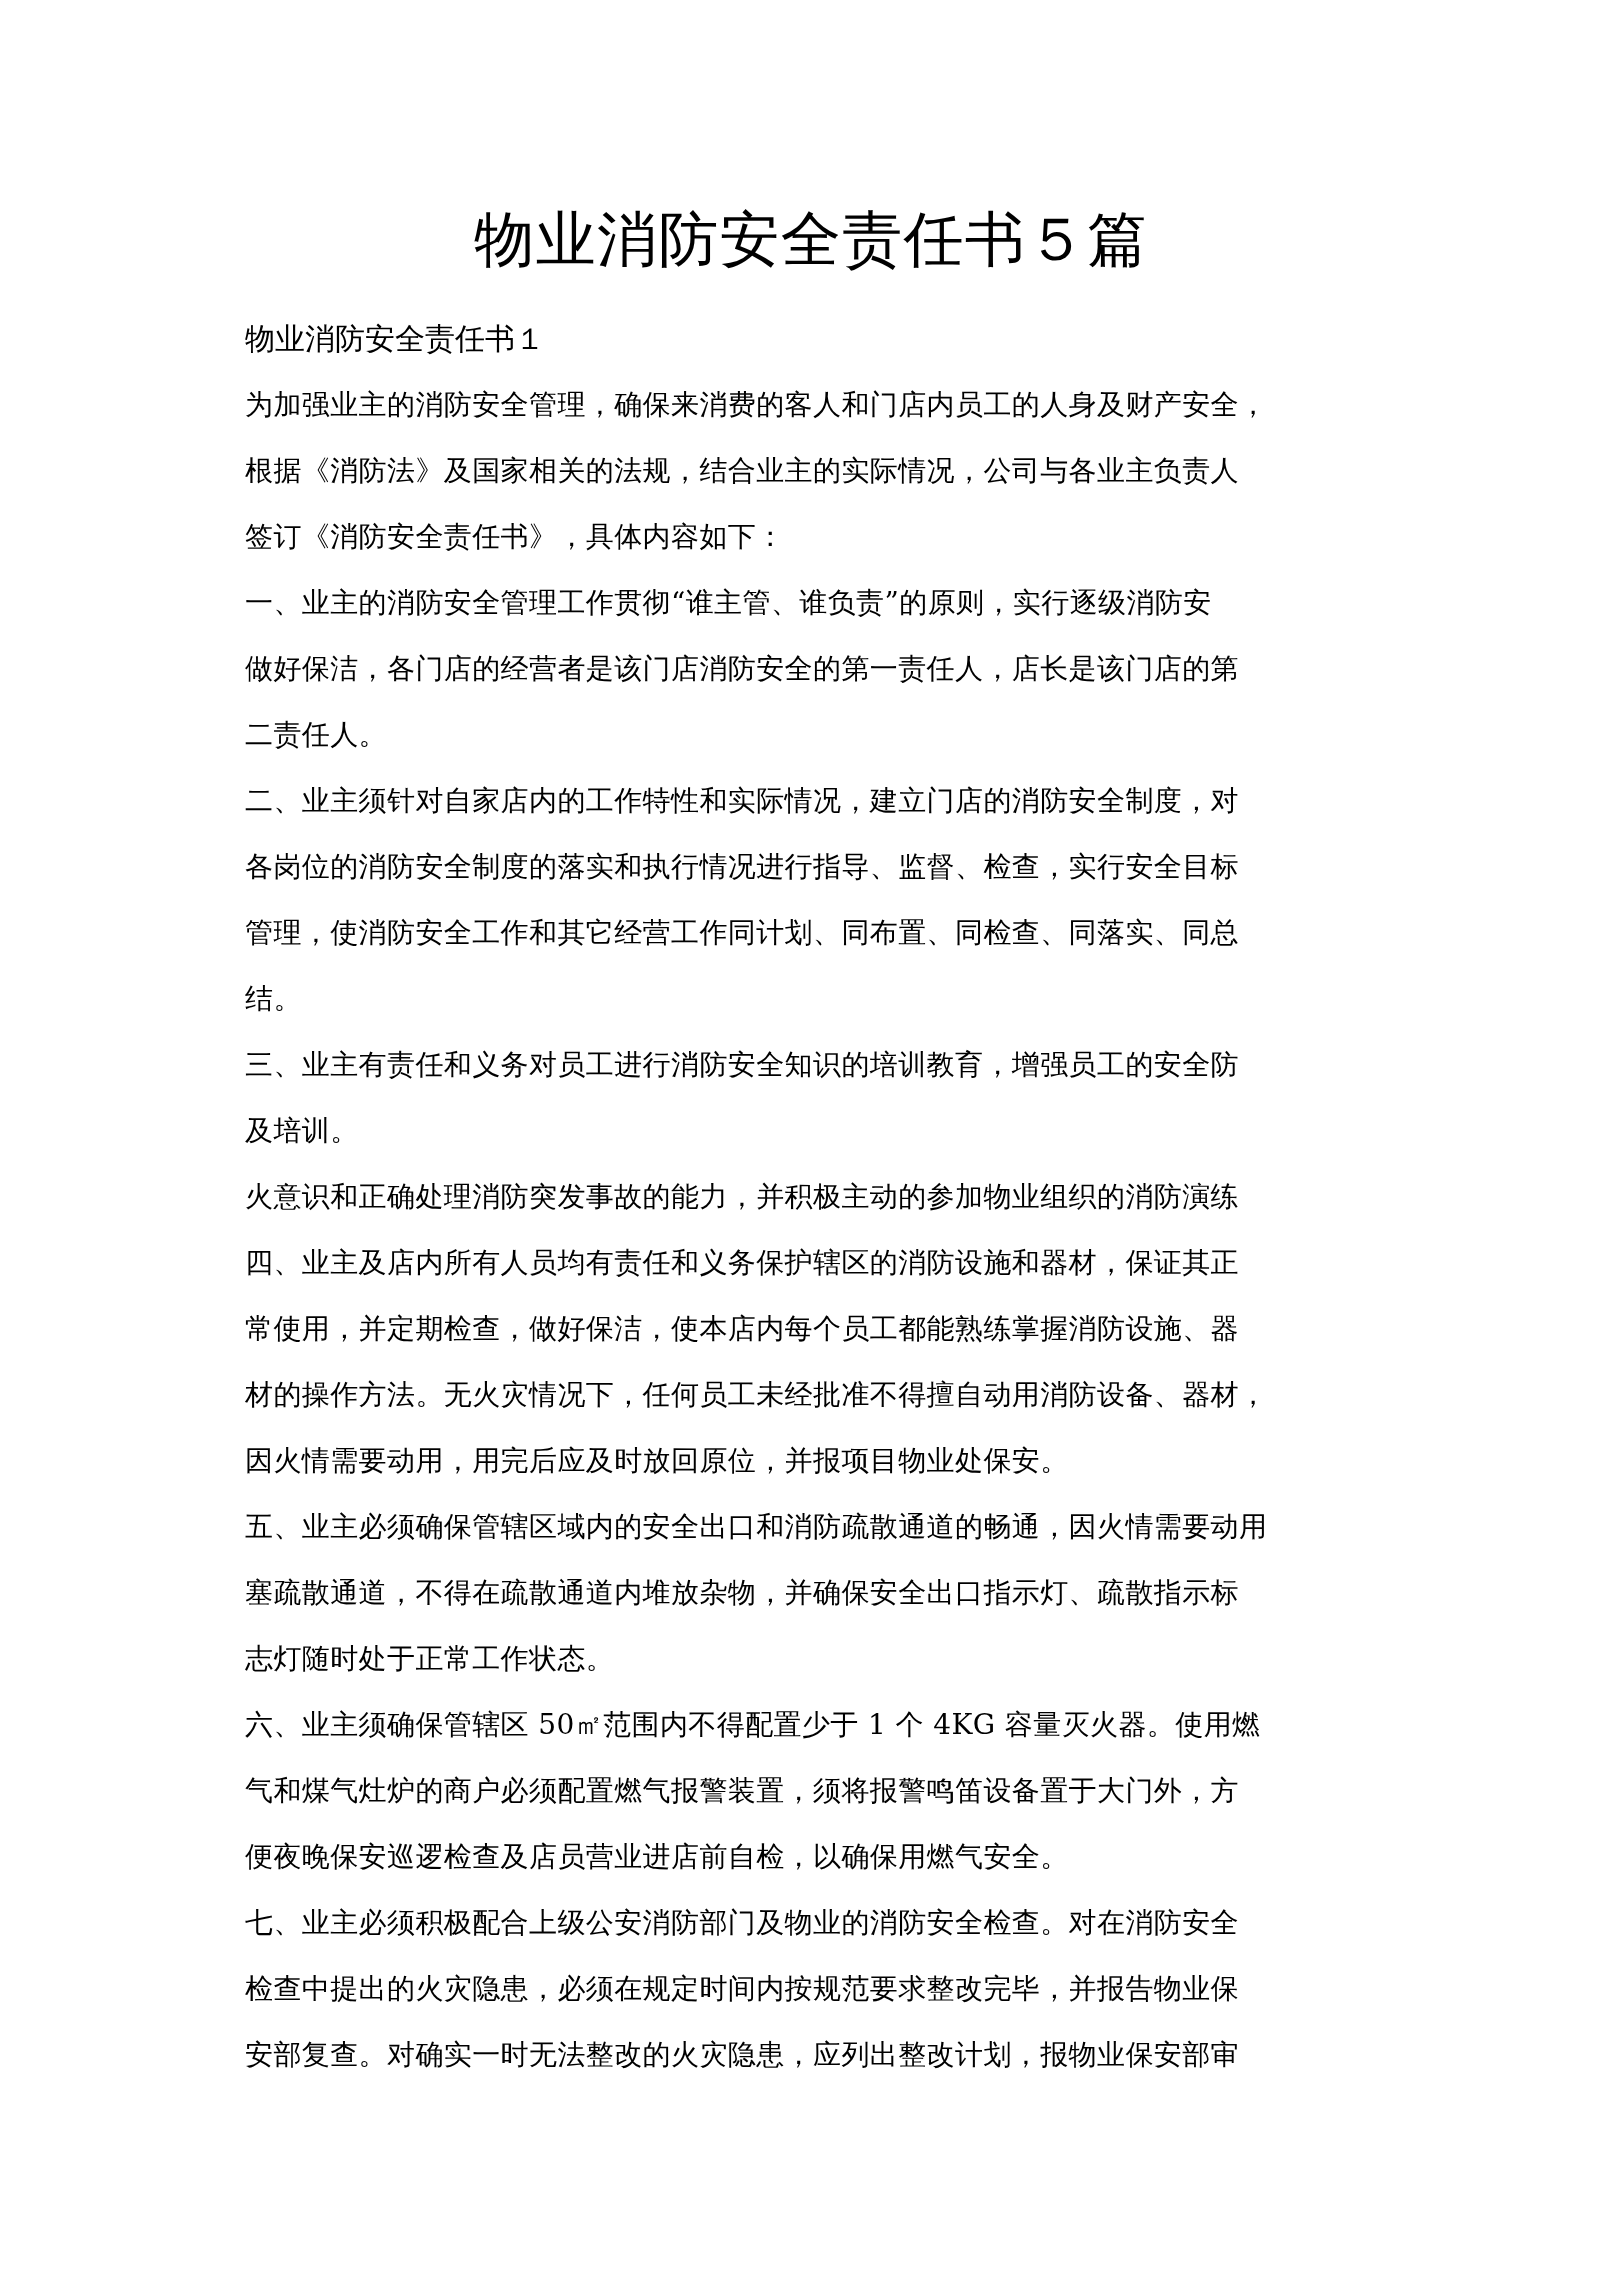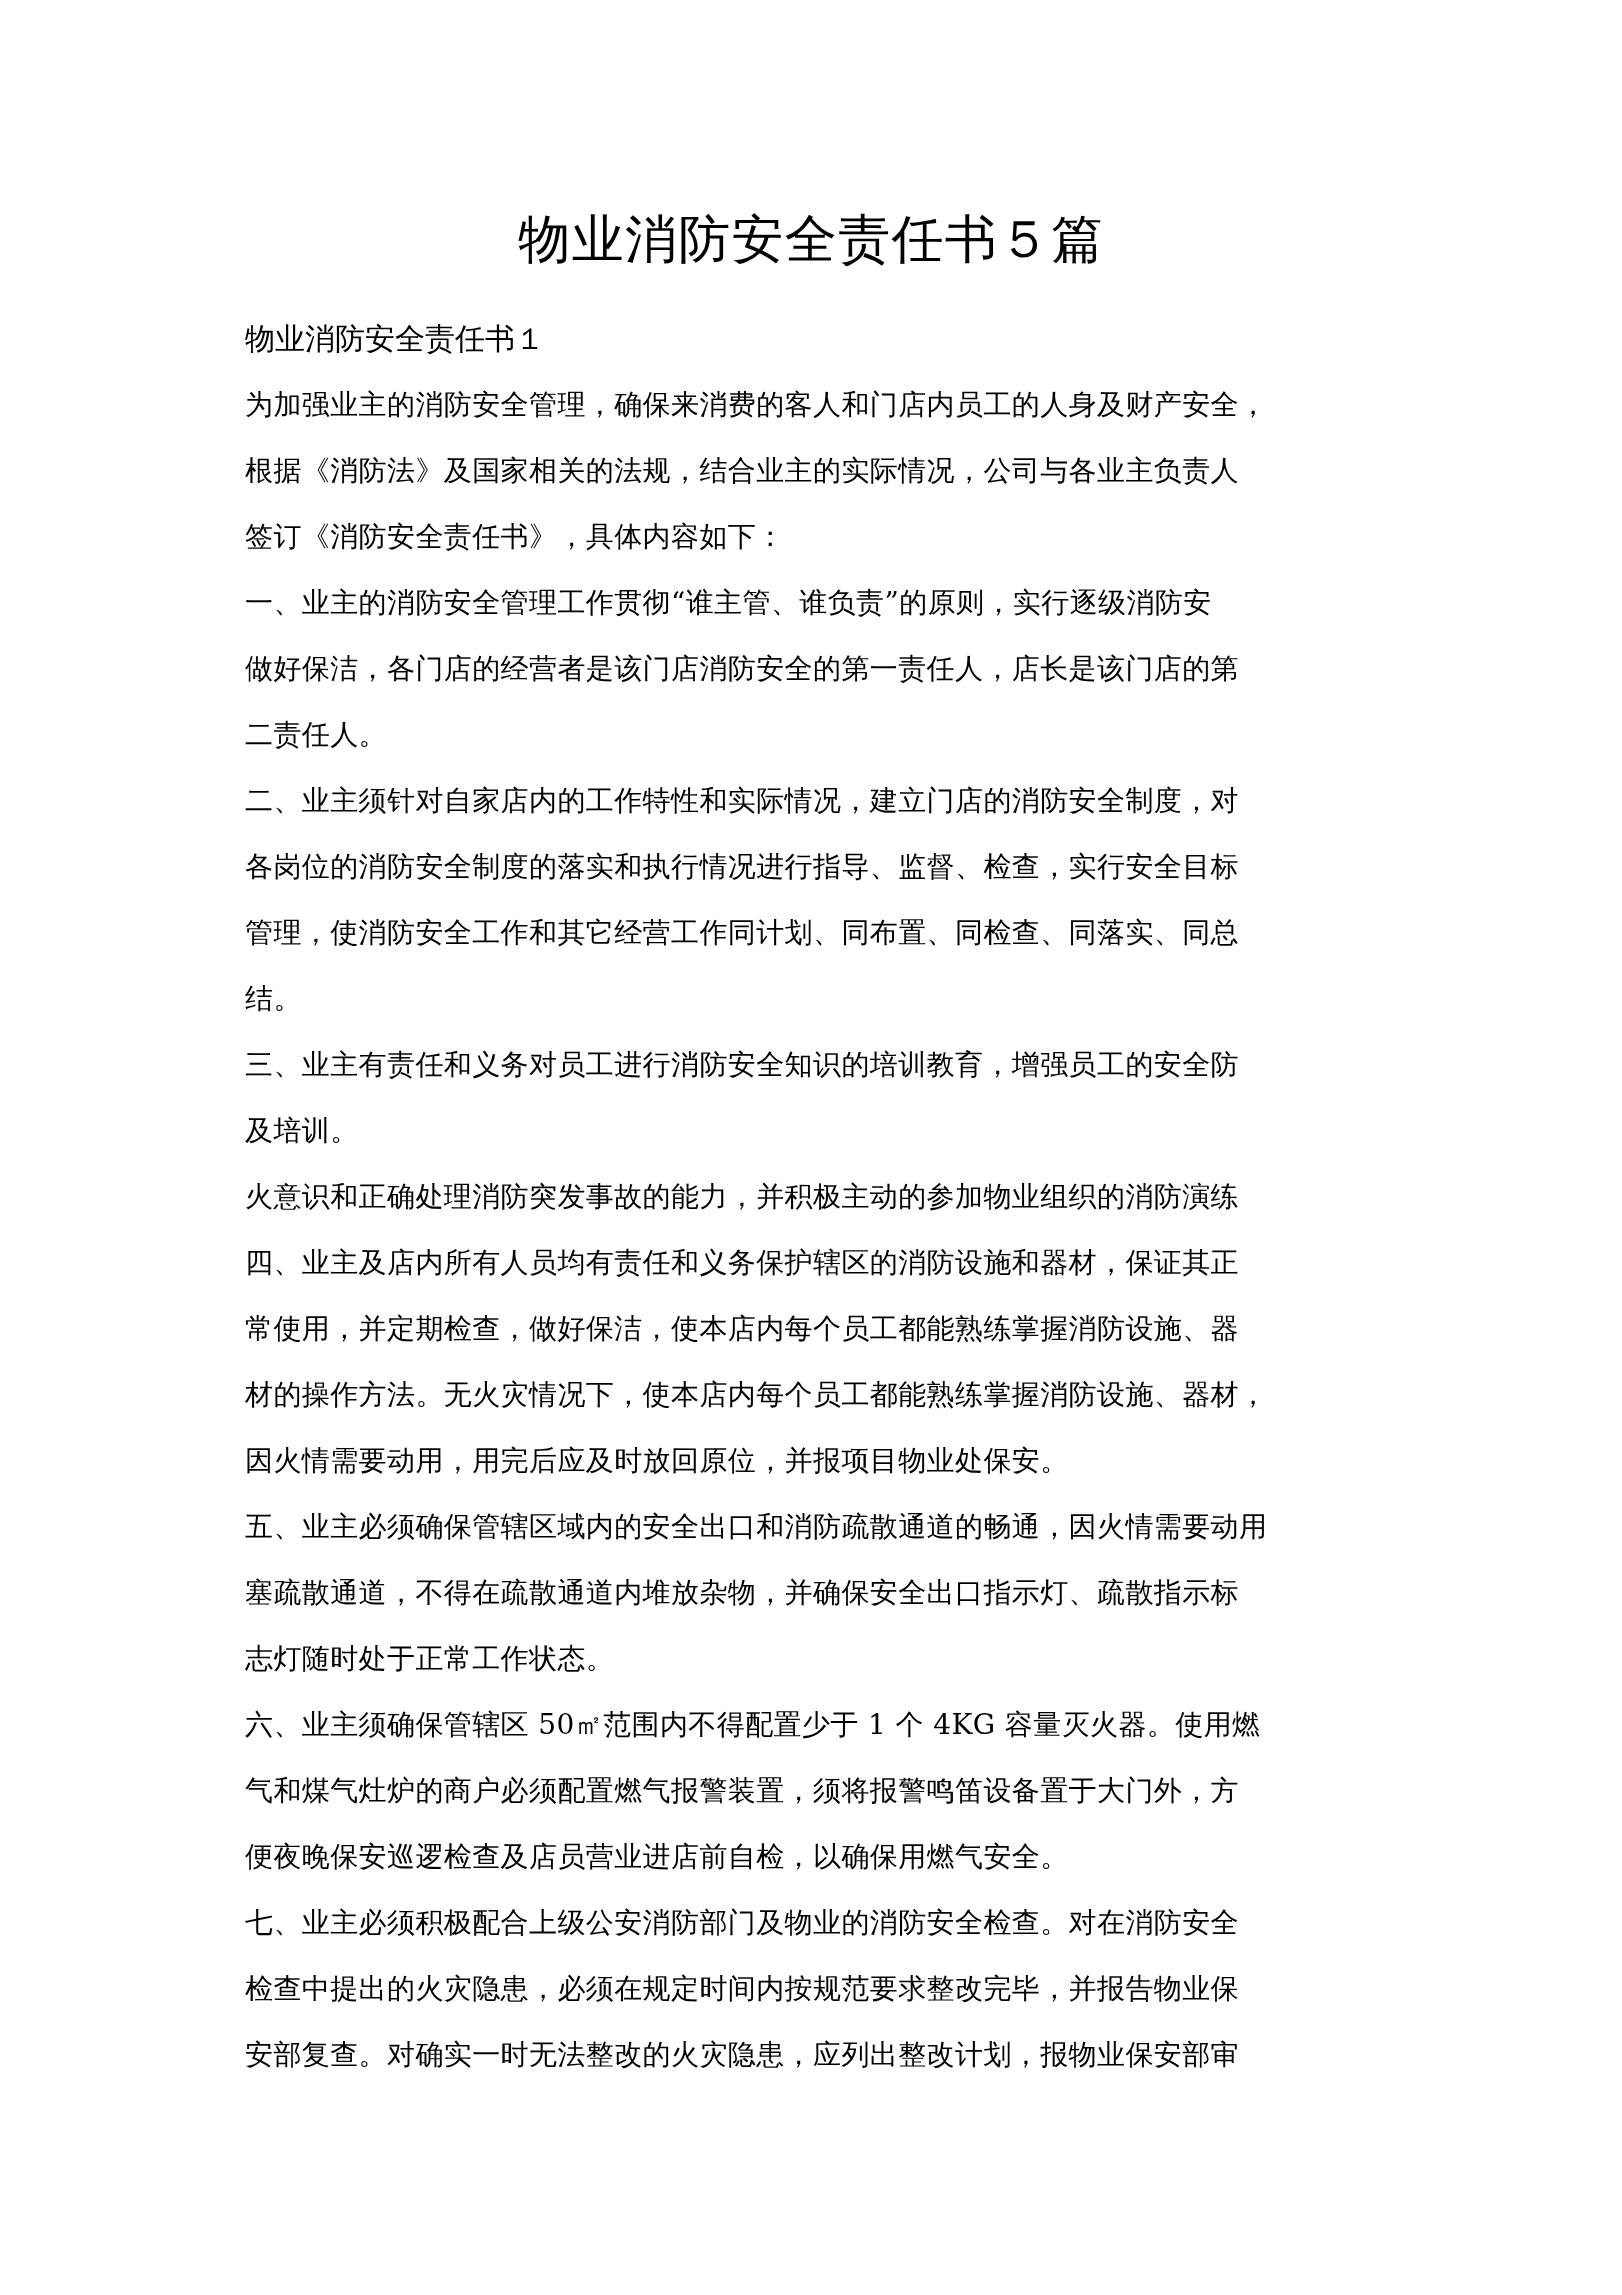--- a/index.html
+++ b/index.html
@@ -22,21 +22,21 @@
       width: 1623px;
       height: 2295px;
       background: #ffffff;
     }
     .doc-title {
       position: absolute;
       left: 0;
       top: 200px;
       width: 1623px;
       text-align: center;
-      font-size: 52px;
+      font-size: 60px;
       line-height: 79px;
       letter-spacing: 1.3px;
       font-weight: normal;
       margin: 0;
     }
     .content {
       position: absolute;
       left: 245px;
       top: 306px;
       width: 1152px;
@@ -87,21 +87,21 @@
 
     <div class="para">
       <div class="line">三、业主有责任和义务对员工进行消防安全知识的培训教育，增强员工的安全防</div>
       <div class="line">及培训。</div>
       <div class="line">火意识和正确处理消防突发事故的能力，并积极主动的参加物业组织的消防演练</div>
     </div>
 
     <div class="para">
       <div class="line">四、业主及店内所有人员均有责任和义务保护辖区的消防设施和器材，保证其正</div>
       <div class="line">常使用，并定期检查，做好保洁，使本店内每个员工都能熟练掌握消防设施、器</div>
-      <div class="line">材的操作方法。无火灾情况下，使本店内每个员工都能熟练掌握消防设施、器材，</div>
+      <div class="line">材的操作方法。无火灾情况下，任何员工未经批准不得擅自动用消防设备、器材，</div>
       <div class="line">因火情需要动用，用完后应及时放回原位，并报项目物业处保安。</div>
     </div>
 
     <div class="para">
       <div class="line">五、业主必须确保管辖区域内的安全出口和消防疏散通道的畅通，因火情需要动用</div>
       <div class="line">塞疏散通道，不得在疏散通道内堆放杂物，并确保安全出口指示灯、疏散指示标</div>
       <div class="line">志灯随时处于正常工作状态。</div>
     </div>
 
     <div class="para">

